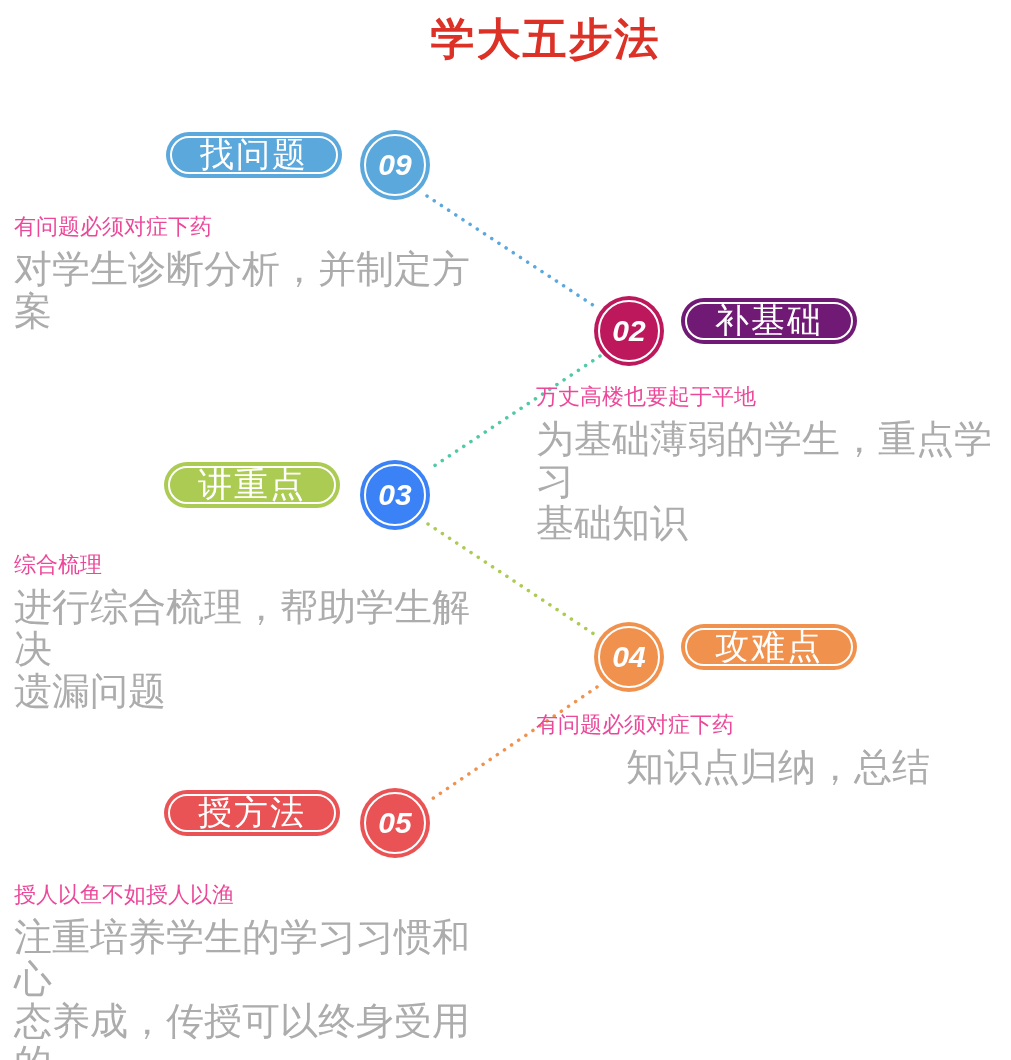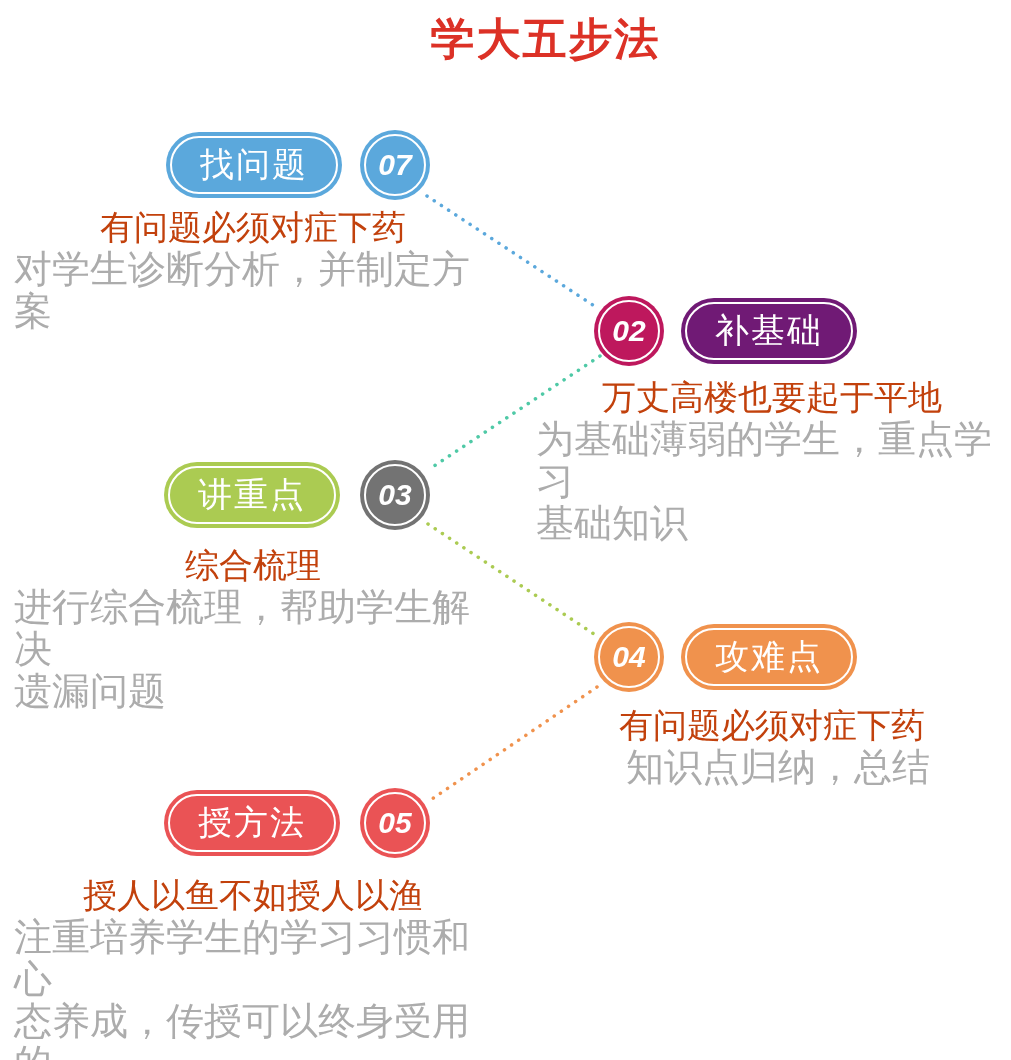--- a/index.html
+++ b/index.html
@@ -8,40 +8,40 @@
     position:relative; width:1011px; height:1060px; background:#fff;
     overflow:hidden; margin:0 auto;
   }
   .page-title {
     position:absolute; left:0; top:10px; width:100%;
     text-align:center; font-size:44px; font-weight:700; letter-spacing:2px;margin-left:40px;
   }
   .connectors { position:absolute; left:0; top:0; pointer-events:none; }
 
   .pill {
-    position:absolute; width:176px; height:66px; border-radius:33px;
+    position:absolute; width:176px; height:46px; border-radius:33px;
     display:flex; align-items:center; justify-content:center;
     color:#fff; font-size:34px; letter-spacing:2px;
   }
   .pill::after {
     content:""; position:absolute; inset:4px; border:2px solid #fff;
     border-radius:29px; pointer-events:none;
   }
   .circle {
     position:absolute; width:70px; height:70px; border-radius:50%;
     display:flex; align-items:center; justify-content:center;
     color:#fff; font-size:30px; font-weight:700; font-style:italic;
   }
   .circle::after {
     content:""; position:absolute; inset:4px; border:2px solid #fff;
     border-radius:50%; pointer-events:none;
   }
   .text { position:absolute; }
   .heading {
-    font-size:34px; line-height:42px; color:#c2410c; text-align:center;
+    font-size:22px; line-height:42px; color:#ec4899; text-align:left;
     white-space:pre-line;
   }
   .desc {
     font-size:38px; line-height:42px; color:#acacac; text-align:left;
     white-space:pre-line;
   }
 
   
   .s1 .pill   { left:166px; top:132px; }
   .s1 .circle { left:360px; top:130px; }
@@ -73,40 +73,40 @@
 
   <svg class="connectors" width="1011" height="1060" viewBox="0 0 1011 1060">
     <line x1="427" y1="196" x2="599" y2="309" stroke-width="3.5" stroke-dasharray="0.1 8.5" stroke-linecap="round" stroke="#5BA8DC"></line>
     <line x1="600" y1="356" x2="431" y2="468" stroke-width="3.5" stroke-dasharray="0.1 8.5" stroke-linecap="round" stroke="#4FC9A6"></line>
     <line x1="428" y1="524" x2="597" y2="636" stroke-width="3.5" stroke-dasharray="0.1 8.5" stroke-linecap="round" stroke="#ABCB52"></line>
     <line x1="597" y1="687" x2="429" y2="801" stroke-width="3.5" stroke-dasharray="0.1 8.5" stroke-linecap="round" stroke="#F0924D"></line>
   </svg>
 
   <div class="step s1">
     <div class="pill" style="background-color: rgb(91, 168, 220);">找问题</div>
-    <div class="circle" style="background-color: rgb(91, 168, 220);">07</div>
+    <div class="circle" style="background-color: rgb(91, 168, 220);">09</div>
     <div class="text">
       <div class="heading">有问题必须对症下药</div>
       <div class="desc">对学生诊断分析，并制定方案</div>
     </div>
   </div>
 
   <div class="step s2">
     <div class="circle" style="background-color: #be185d;">02</div>
     <div class="pill" style="background-color: #701a75;">补基础</div>
     <div class="text">
       <div class="heading">万丈高楼也要起于平地</div>
       <div class="desc">为基础薄弱的学生，重点学习
 基础知识</div>
     </div>
   </div>
 
   <div class="step s3">
     <div class="pill" style="background-color: rgb(171, 203, 82);">讲重点</div>
-    <div class="circle" style="background-color: #737373; font-style: italic;">03</div>
+    <div class="circle" style="background-color: #3b82f6; font-style: italic;">03</div>
     <div class="text">
       <div class="heading">综合梳理</div>
       <div class="desc">进行综合梳理，帮助学生解决
 遗漏问题</div>
     </div>
   </div>
 
   <div class="step s4">
     <div class="circle" style="background-color: rgb(240, 146, 77);">04</div>
     <div class="pill" style="background-color: rgb(240, 146, 77);">攻难点</div>

